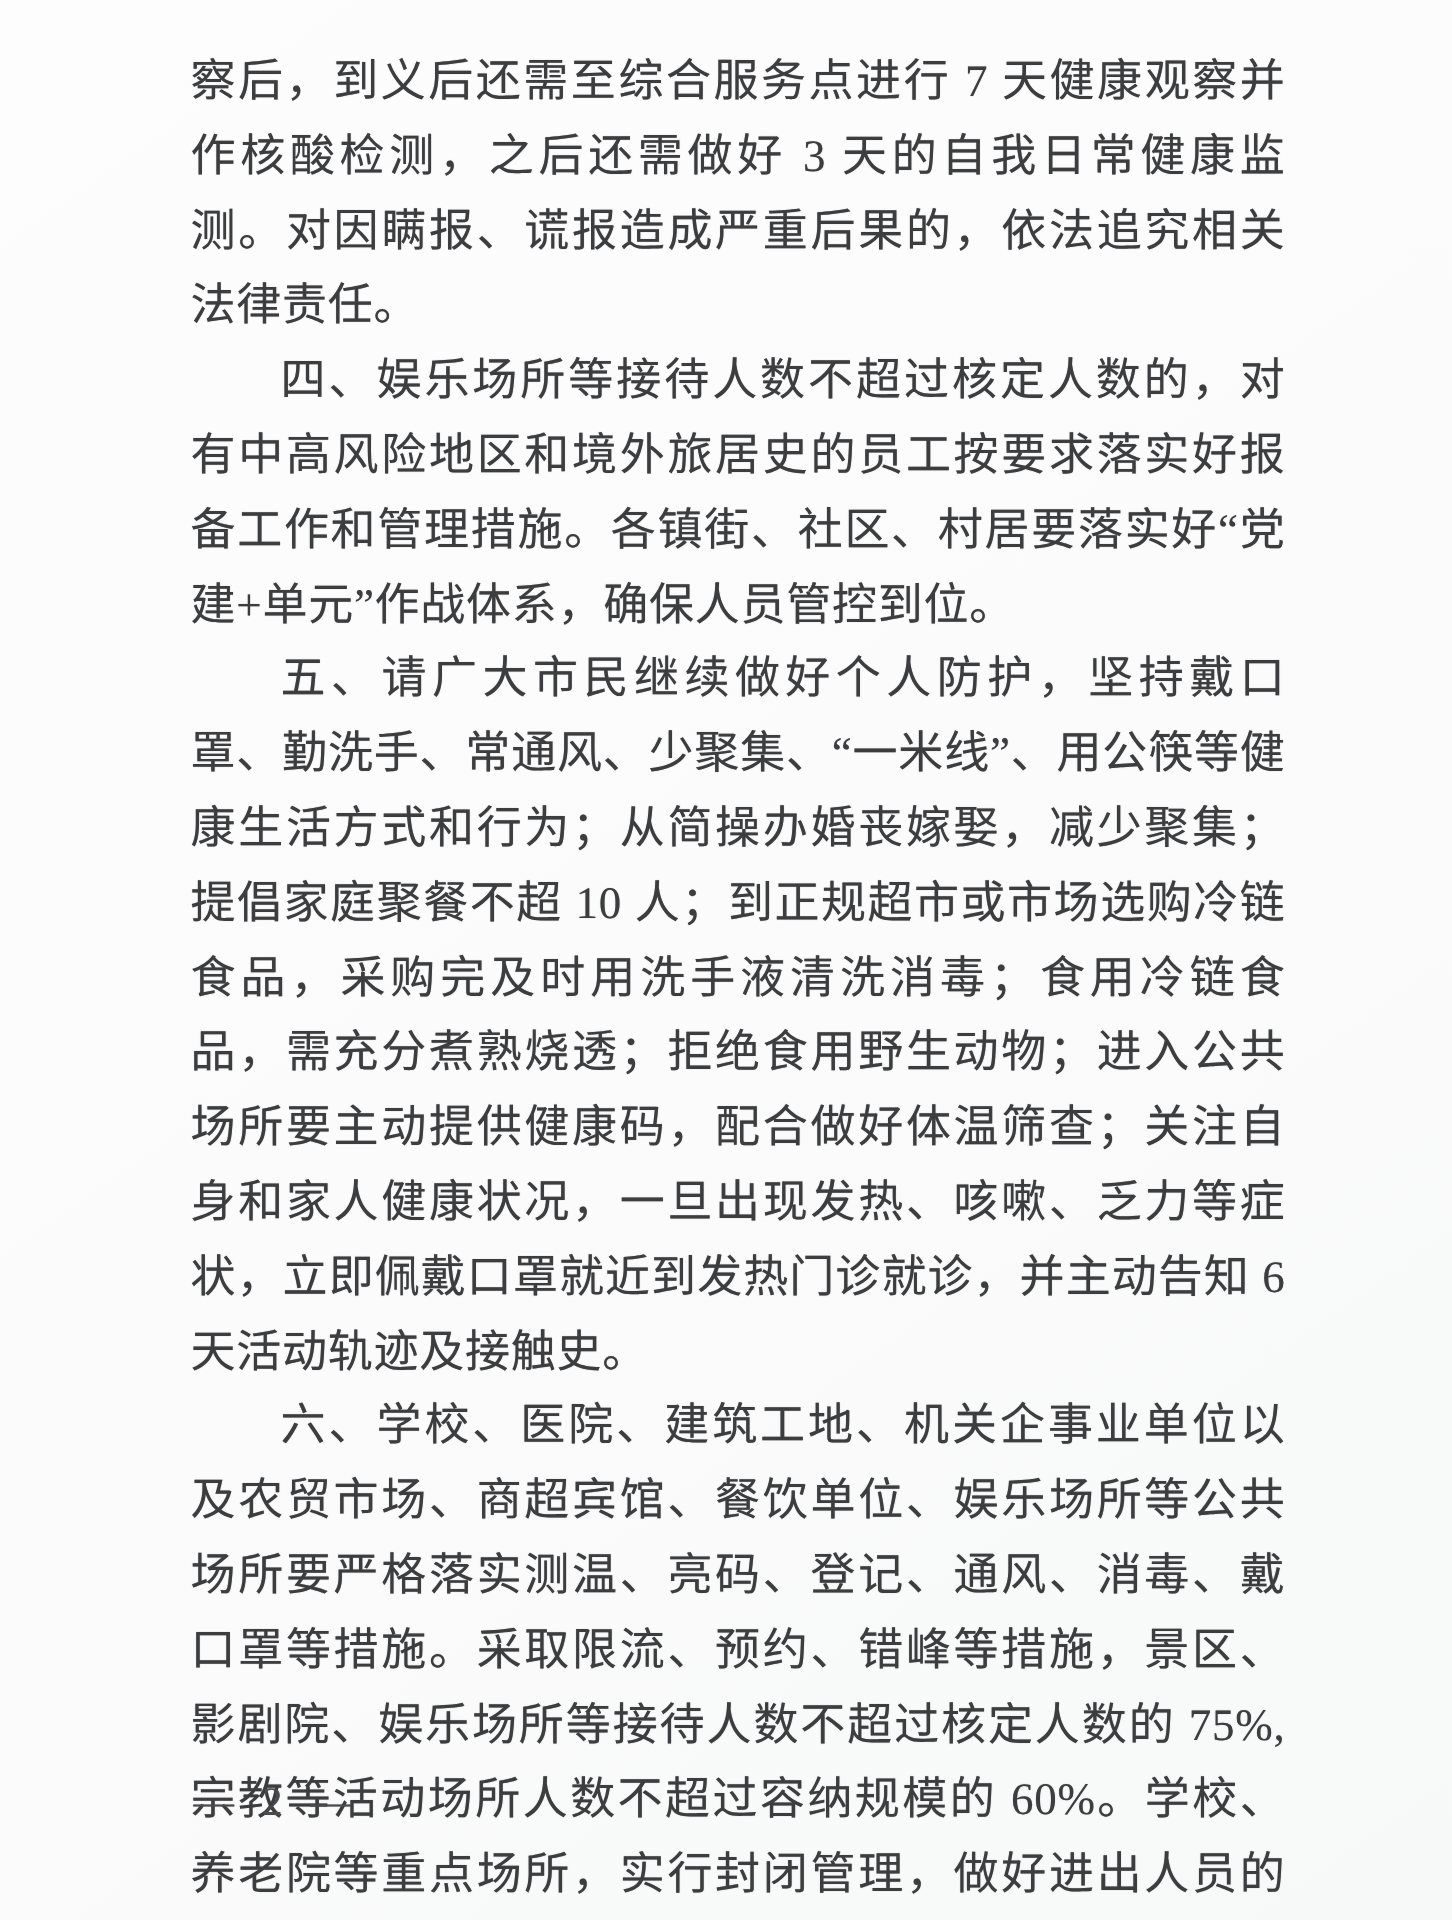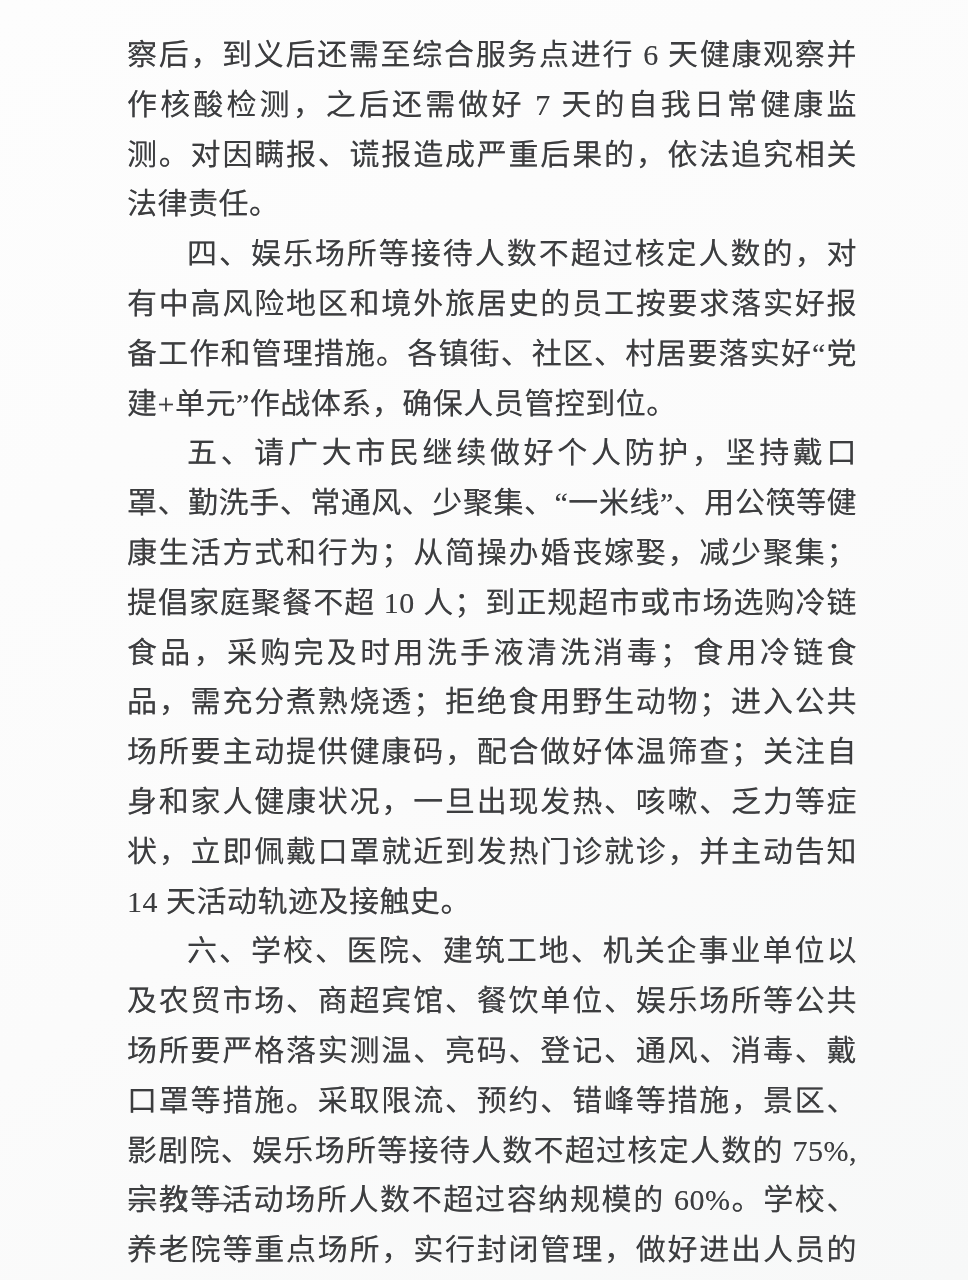--- a/index.html
+++ b/index.html
@@ -51,21 +51,21 @@
     letter-spacing: 6px;
     text-shadow: 0 0 0.5px rgba(60,61,63,0.5);
   }
 </style>
 </head>
 <body>
 
 <div class="scan-page">
 
   <div class="doc-body">
-    <p>察后，到义后还需至综合服务点进行 6 天健康观察并作核酸检测，之后还需做好 7 天的自我日常健康监测。对因瞒报、谎报造成严重后果的，依法追究相关法律责任。</p>
+    <p>察后，到义后还需至综合服务点进行 7 天健康观察并作核酸检测，之后还需做好 3 天的自我日常健康监测。对因瞒报、谎报造成严重后果的，依法追究相关法律责任。</p>
     <p class="indent">四、娱乐场所等接待人数不超过核定人数的，对有中高风险地区和境外旅居史的员工按要求落实好报备工作和管理措施。各镇街、社区、村居要落实好“党建+单元”作战体系，确保人员管控到位。</p>
-    <p class="indent">五、请广大市民继续做好个人防护，坚持戴口罩、勤洗手、常通风、少聚集、“一米线”、用公筷等健康生活方式和行为；从简操办婚丧嫁娶，减少聚集；提倡家庭聚餐不超 10 人；到正规超市或市场选购冷链食品，采购完及时用洗手液清洗消毒；食用冷链食品，需充分煮熟烧透；拒绝食用野生动物；进入公共场所要主动提供健康码，配合做好体温筛查；关注自身和家人健康状况，一旦出现发热、咳嗽、乏力等症状，立即佩戴口罩就近到发热门诊就诊，并主动告知 14 天活动轨迹及接触史。</p>
+    <p class="indent">五、请广大市民继续做好个人防护，坚持戴口罩、勤洗手、常通风、少聚集、“一米线”、用公筷等健康生活方式和行为；从简操办婚丧嫁娶，减少聚集；提倡家庭聚餐不超 10 人；到正规超市或市场选购冷链食品，采购完及时用洗手液清洗消毒；食用冷链食品，需充分煮熟烧透；拒绝食用野生动物；进入公共场所要主动提供健康码，配合做好体温筛查；关注自身和家人健康状况，一旦出现发热、咳嗽、乏力等症状，立即佩戴口罩就近到发热门诊就诊，并主动告知 6 天活动轨迹及接触史。</p>
     <p class="indent">六、学校、医院、建筑工地、机关企事业单位以及农贸市场、商超宾馆、餐饮单位、娱乐场所等公共场所要严格落实测温、亮码、登记、通风、消毒、戴口罩等措施。采取限流、预约、错峰等措施，景区、影剧院、娱乐场所等接待人数不超过核定人数的 75%,宗教等活动场所人数不超过容纳规模的 60%。学校、养老院等重点场所，实行封闭管理，做好进出人员的健康监测。</p>
   </div>
 
   <div class="page-number">— 2 —</div>
 
 </div>
 
 </body></html>

